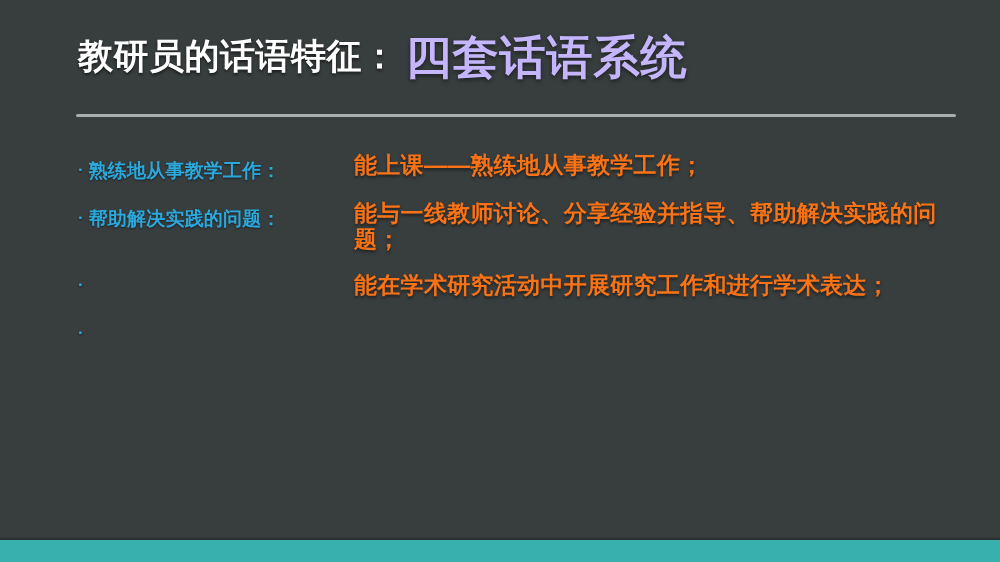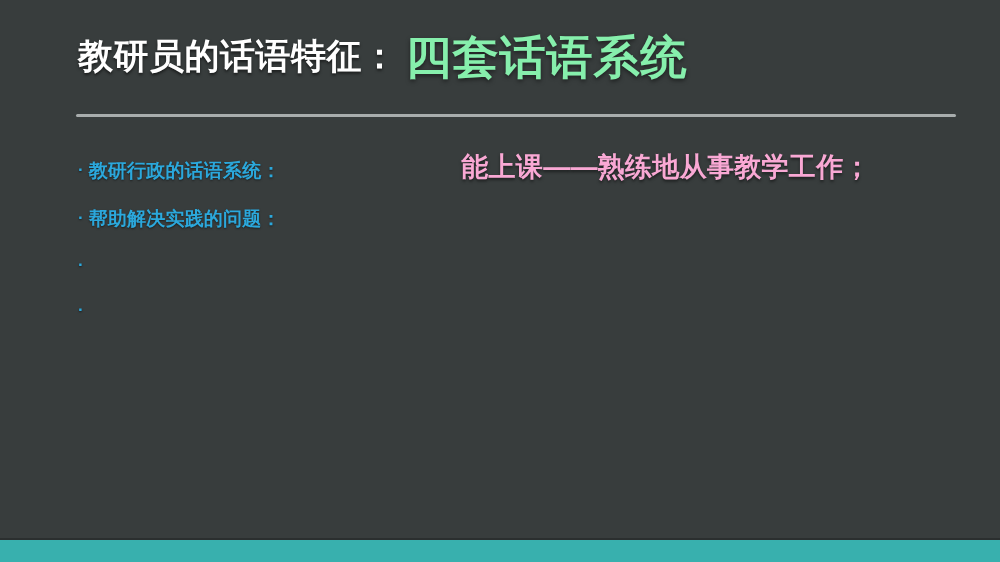--- a/index.html
+++ b/index.html
@@ -30,21 +30,21 @@
   .title-main {
     font-size: 35px;
     font-weight: bold;
     color: #ffffff;
     letter-spacing: 0.5px;
     text-shadow: 0 2px 3px rgba(0,0,0,0.55);
   }
   .title-accent {
     font-size: 46px;
     font-weight: bold;
-    color: #86efac;
+    color: #c4b5fd;
     letter-spacing: 1px;
     margin-left: 8px;
     line-height: 1;
     text-shadow: 0 2px 4px rgba(0,0,0,0.5);
   }
 
   
   .divider {
     position: absolute;
     left: 76px;
@@ -90,27 +90,26 @@
   .label-text {
     color: #2ba8dc;
     font-size: 19px;
     font-weight: bold;
     letter-spacing: 0.2px;
     text-shadow: 0 1px 2px rgba(0,0,0,0.5);
   }
 
   .desc-cell {
     flex: 1 1 auto;
-    color: #f9a8d4;
-    font-size: 27px;
+    color: #f97316;
+    font-size: 23px;
     font-weight: bold;
     line-height: 1.13;
     letter-spacing: 0.3px;
     text-shadow: 0 2px 3px rgba(0,0,0,0.5);
-    text-align: center;
   }
 
   
   .row-1 { margin-bottom: 16px; }
   .row-2 { margin-bottom: 20px; }
   .row-3 { margin-bottom: 22px; }
 
   
   .row-1 .label-cell { padding-top: 6px; }
   .row-2 .label-cell { padding-top: 6px; }
@@ -145,36 +144,38 @@
     <span class="title-accent">四套话语系统</span>
   </div>
 
   <div class="divider"></div>
 
   <div class="bullet-list">
 
     <div class="bullet-row row-1">
       <div class="label-cell">
         <span class="bullet-dot">·</span>
-        <span class="label-text">教研行政的话语系统：</span>
+        <span class="label-text">熟练地从事教学工作：</span>
       </div>
       <div class="desc-cell">能上课——熟练地从事教学工作；</div>
     </div>
 
     <div class="bullet-row row-2">
       <div class="label-cell">
         <span class="bullet-dot">·</span>
         <span class="label-text">帮助解决实践的问题：</span>
       </div>
+      <div class="desc-cell">能与一线教师讨论、分享经验并指导、帮助解决实践的问题；</div>
     </div>
 
     <div class="bullet-row row-3">
       <div class="label-cell">
         <span class="bullet-dot">·</span>
       </div>
+      <div class="desc-cell">能在学术研究活动中开展研究工作和进行学术表达；</div>
     </div>
 
     <div class="bullet-row row-4">
       <div class="label-cell">
         <span class="bullet-dot">·</span>
       </div>
     </div>
 
   </div>
 

